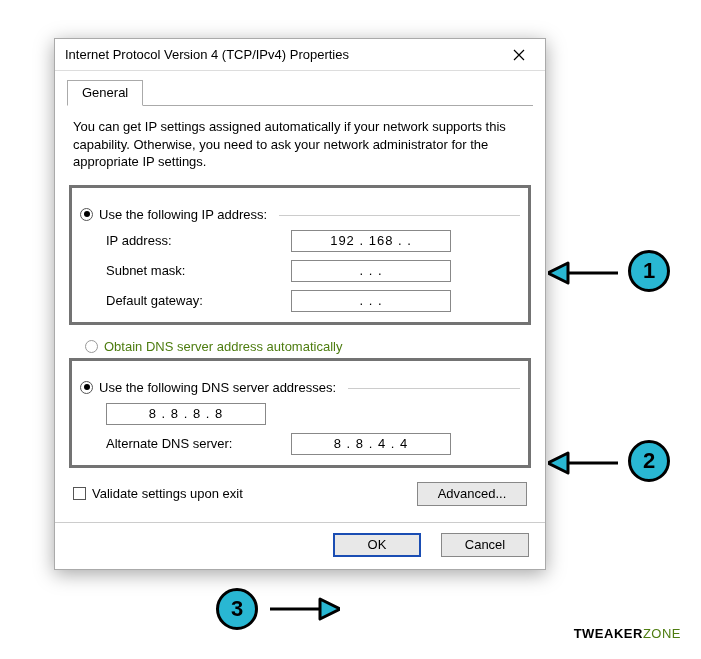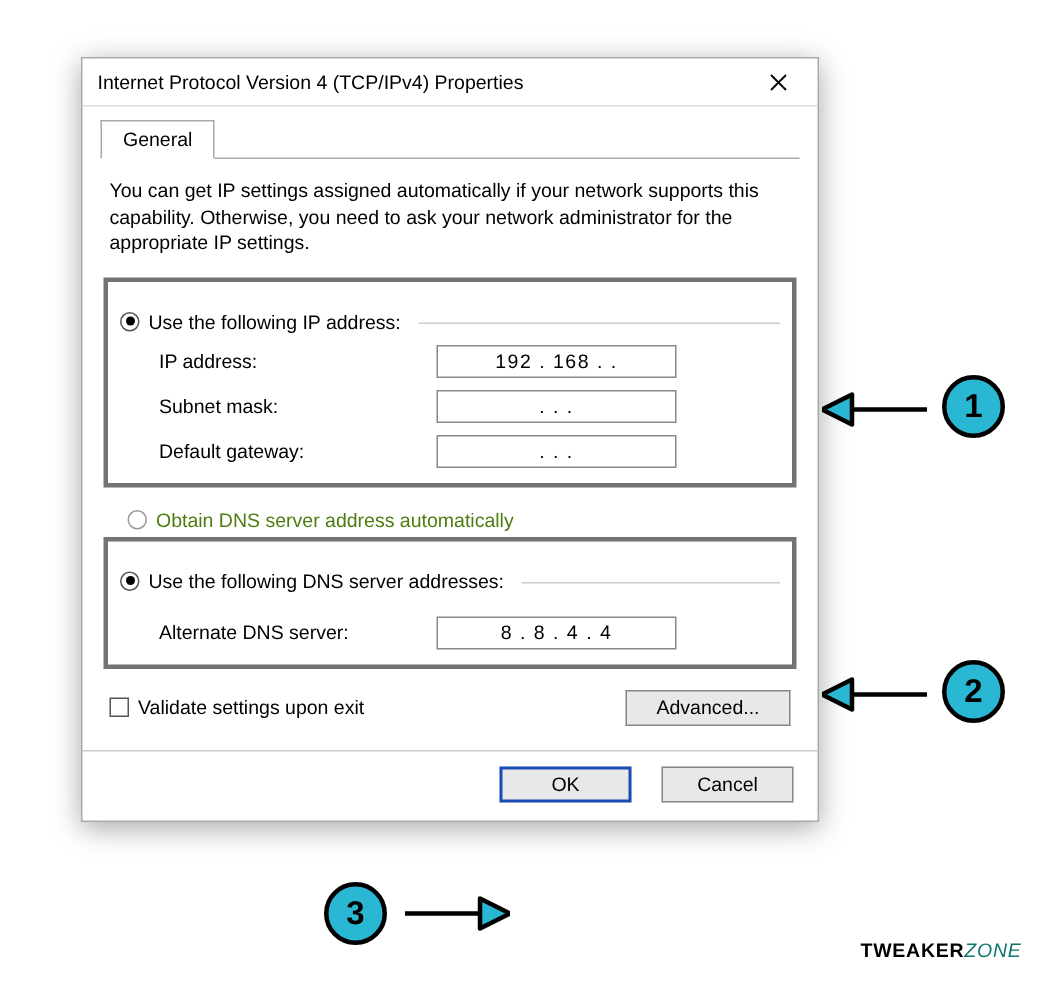--- a/index.html
+++ b/index.html
@@ -129,21 +129,21 @@
     border:3px solid #000;
     display:flex; align-items:center; justify-content:center;
     font-weight:700; font-size:22px; color:#000;
   }
   .watermark {
     position:absolute;
     right: 20px; bottom: 18px;
     font-size: 13px; letter-spacing:.5px;
     font-weight:600;
   }
-  .watermark .zone { color:#0f766e; font-weight:400;font-style:italic; }
+  .watermark .zone { color:#4d7c0f; font-weight:400; }
 </style>
 </head>
 <body>
 
 <div class="dialog">
   <div class="titlebar">
     <div class="title">Internet Protocol Version 4 (TCP/IPv4) Properties</div>
     <div class="close">
       <svg width="12" height="12" viewBox="0 0 12 12">
           <path d="M1 1 L11 11 M11 1 L1 11" stroke="#000" stroke-width="1.2"></path>
@@ -184,20 +184,21 @@
       <span class="dim-text">Obtain DNS server address automatically</span>
     </div>
 
     <div class="highlight">
       <div class="radio-row" style="margin-left:0">
         <span class="radio checked"></span>
         <span>Use the following DNS server addresses:</span>
         <div style="flex:1; border-top:1px solid #ccc; margin-left:6px; margin-top:2px"></div>
       </div>
       <div class="form-row">
+        <span class="ip-input">8  .  8  .  8  .  8</span>
       </div>
       <div class="form-row">
         <span class="form-label">Alternate DNS server:</span>
         <span class="ip-input">8  .  8  .  4  .  4</span>
       </div>
     </div>
 
     <div class="bottom-row">
       <span class="checkbox"></span>
       <span>Validate settings upon exit</span>

